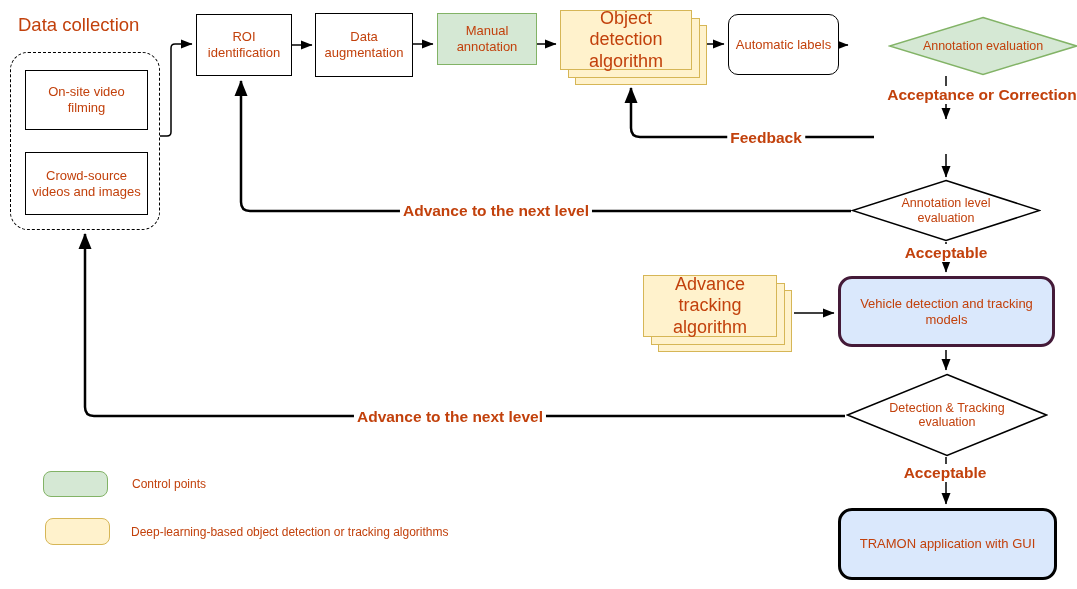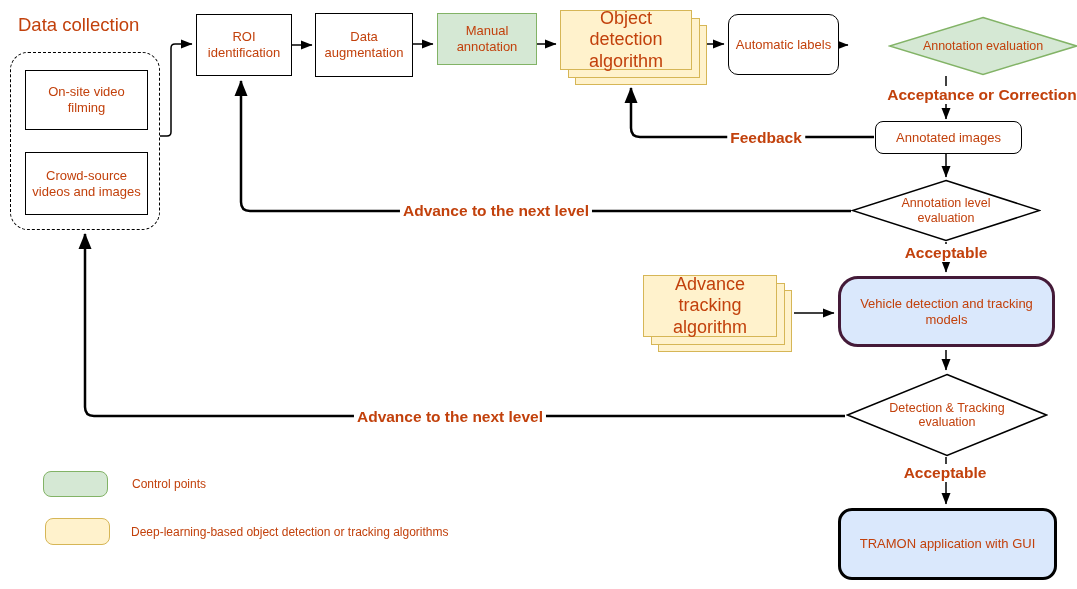--- a/index.html
+++ b/index.html
@@ -12,21 +12,21 @@
   .thin{stroke-width:1.5px;}
   .thick{stroke-width:2.5px;}
   .node{
     position:absolute;z-index:2;display:flex;align-items:center;justify-content:center;
     text-align:center;font-size:13px;line-height:1.2;background:#fff;
     border:1.5px solid #000;box-sizing:border-box;padding:2px 4px;
   }
   .rounded{border-radius:10px;}
   .green{background:var(--control-fill);border-color:var(--control-stroke);}
   .blue{background:var(--model-fill);border-width:3px;border-radius:14px;}
-  .vehicle-border{border-color:var(--vehicle-stroke);border-radius:20px;}
+  .vehicle-border{border-color:var(--vehicle-stroke);}
   .tramon-border{border-color:var(--tramon-stroke);}
   .dashed-group{
     position:absolute;z-index:1;border:1.5px dashed #000;border-radius:18px;box-sizing:border-box;
   }
   .group-title{position:absolute;z-index:2;font-size:18.5px;}
 
   .stack{position:absolute;z-index:2;}
   .stack .copy{
     position:absolute;background:var(--algorithm-fill);
     border:1.5px solid var(--algorithm-stroke);box-sizing:border-box;
@@ -120,23 +120,20 @@
     <span>Automatic labels</span>
   </div>
 
   <div class="diamond" style="left:888px;top:16px;width:190px;height:60px;text-decoration:underline;">
     <svg width="190" height="60">
       <polygon class="d-green" points="95,1.5 188.5,30 95,58.5 1.5,30"></polygon>
     </svg>
     <span class="dlabel">Annotation evaluation</span>
   </div>
 
-  <div class="node rounded" style="left:875px;top:121px;width:147px;height:33px;border-radius:8px;">
-    <span>Annotated images</span>
-  </div>
 
   <div class="diamond" style="left:851px;top:179px;width:190px;height:63px;">
     <svg width="190" height="63">
       <polygon class="d-white" points="95,1.5 188.5,31.5 95,61.5 1.5,31.5"></polygon>
     </svg>
     <span class="dlabel">Annotation level evaluation</span>
   </div>
 
   <div class="stack" style="left:643px;top:275px;width:134px;height:62px;">
     <div class="copy c2"></div>

